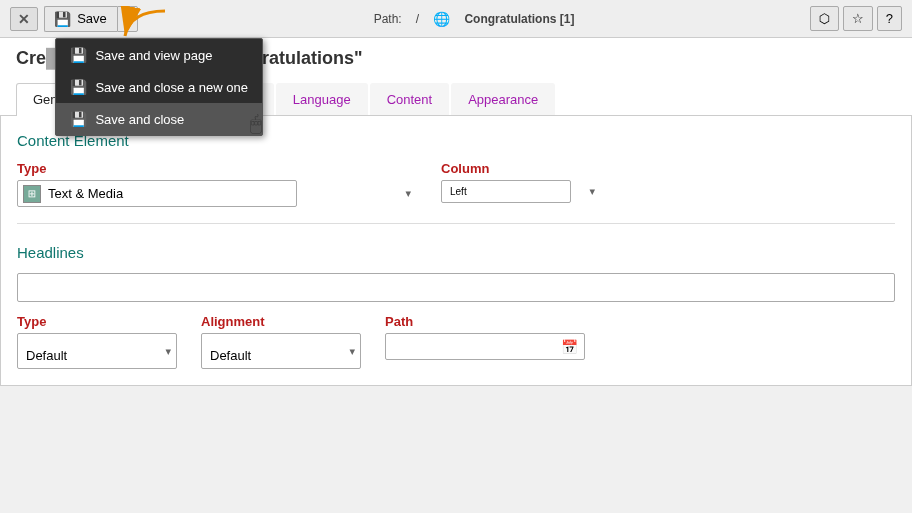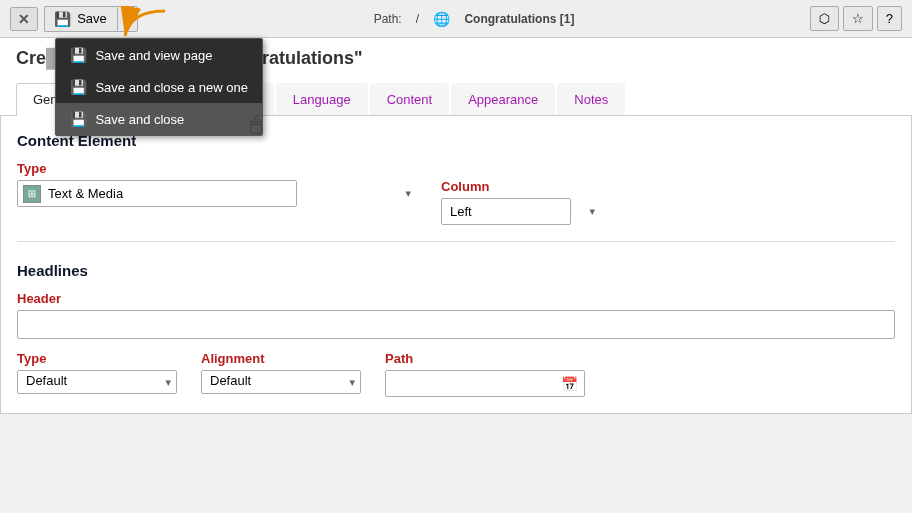--- a/index.html
+++ b/index.html
@@ -137,50 +137,50 @@
       background: #fff;
       padding: 16px;
       border: 1px solid #ccc;
       border-top: none;
       margin: 0;
     }
 
     
     .section-title {
       font-size: 15px;
-      font-weight: bold;
+      font-weight: normal;
       margin-bottom: 12px;
-      color: #0f172a;
+      color: #0f766e;
     }
     .form-row {
       display: flex;
       gap: 24px;
       margin-bottom: 12px;
     }
     .form-group { display: flex; flex-direction: column; gap: 4px; }
     .form-group.type-group { min-width: 400px; }
-    .form-group.column-group { min-width: 160px; margin-top: 18px; }
+    .form-group.column-group { min-width: 160px; }
     .form-label { font-weight: bold; font-size: 13px; color: #b91c1c; }
     .select-wrapper { position: relative; display: flex; align-items: center; }
     .type-select {
       width: 280px;
       padding: 5px 28px 5px 30px;
       border: 1px solid #aaa;
       border-radius: 2px;
       font-size: 13px;
       background: #fff;
       appearance: none;
       -webkit-appearance: none;
     }
     .column-select {
       width: 130px;
       padding: 5px 28px 5px 8px;
       border: 1px solid #aaa;
       border-radius: 2px;
-      font-size: 13px;
+      font-size: 10px;
       background: #fff;
       appearance: none;
       -webkit-appearance: none;
     }
     .select-icon {
       position: absolute;
       left: 6px;
       width: 18px;
       height: 18px;
       background: #7a9;
@@ -207,21 +207,21 @@
       padding: 6px 8px;
       border: 1px solid #aaa;
       border-radius: 2px;
       font-size: 13px;
       margin-bottom: 12px;
     }
     .form-row-3 { display: flex; gap: 24px; }
     .form-group-small { display: flex; flex-direction: column; gap: 4px; }
     .small-select {
       width: 160px;
-      padding: 2px 28px 5px 8px;
+      padding: 14px 28px 5px 8px;
       border: 1px solid #aaa;
       border-radius: 2px;
       font-size: 13px;
       background: #fff;
       appearance: none;
       -webkit-appearance: none;
     }
     .date-input {
       width: 200px;
       padding: 5px 30px 5px 8px;
@@ -309,21 +309,20 @@
   </div>
 </div>
 
 <div class="tabs">
   <div class="tab active">General</div>
   <div class="tab">Media</div>
   <div class="tab">Appearance</div>
   <div class="tab">Language</div>
   <div class="tab">Content</div>
   <div class="tab">Appearance</div>
-  <div class="tab">Notes</div>
 </div>
 
 <div class="main-content">
 
   <div class="section-title">Content Element</div>
   <div class="form-row">
     <div class="form-group type-group">
       <label class="form-label">Type</label>
       <div class="select-wrapper">
         <span class="select-icon">⊞</span>
@@ -345,21 +344,20 @@
         <span class="select-chevron">▾</span>
       </div>
     </div>
   </div>
 
   <hr class="divider">
 
   <div class="headlines-section">
     <div class="section-title">Headlines</div>
     <div class="form-group" style="width:100%;">
-      <label class="form-label">Header</label>
       <input type="text" class="header-input" style="">
     </div>
     <div class="form-row-3">
       <div class="form-group-small">
         <label class="form-label">Type</label>
         <div class="select-wrapper">
           <select class="small-select">
             <option>Default</option>
           </select>
           <span class="select-chevron">▾</span>

